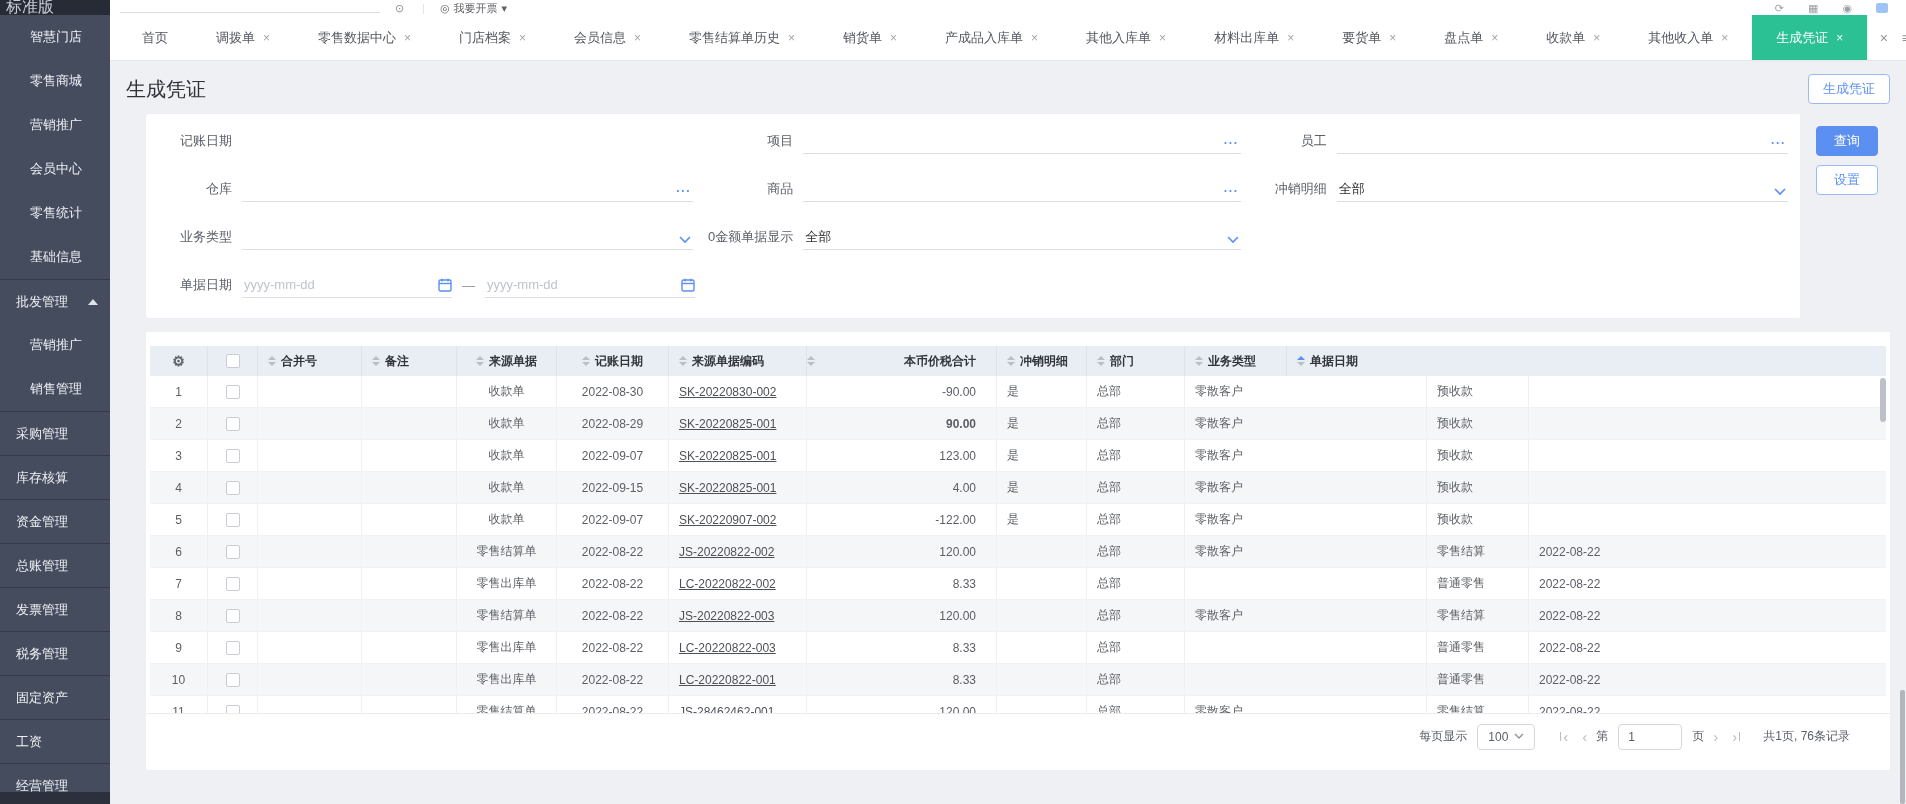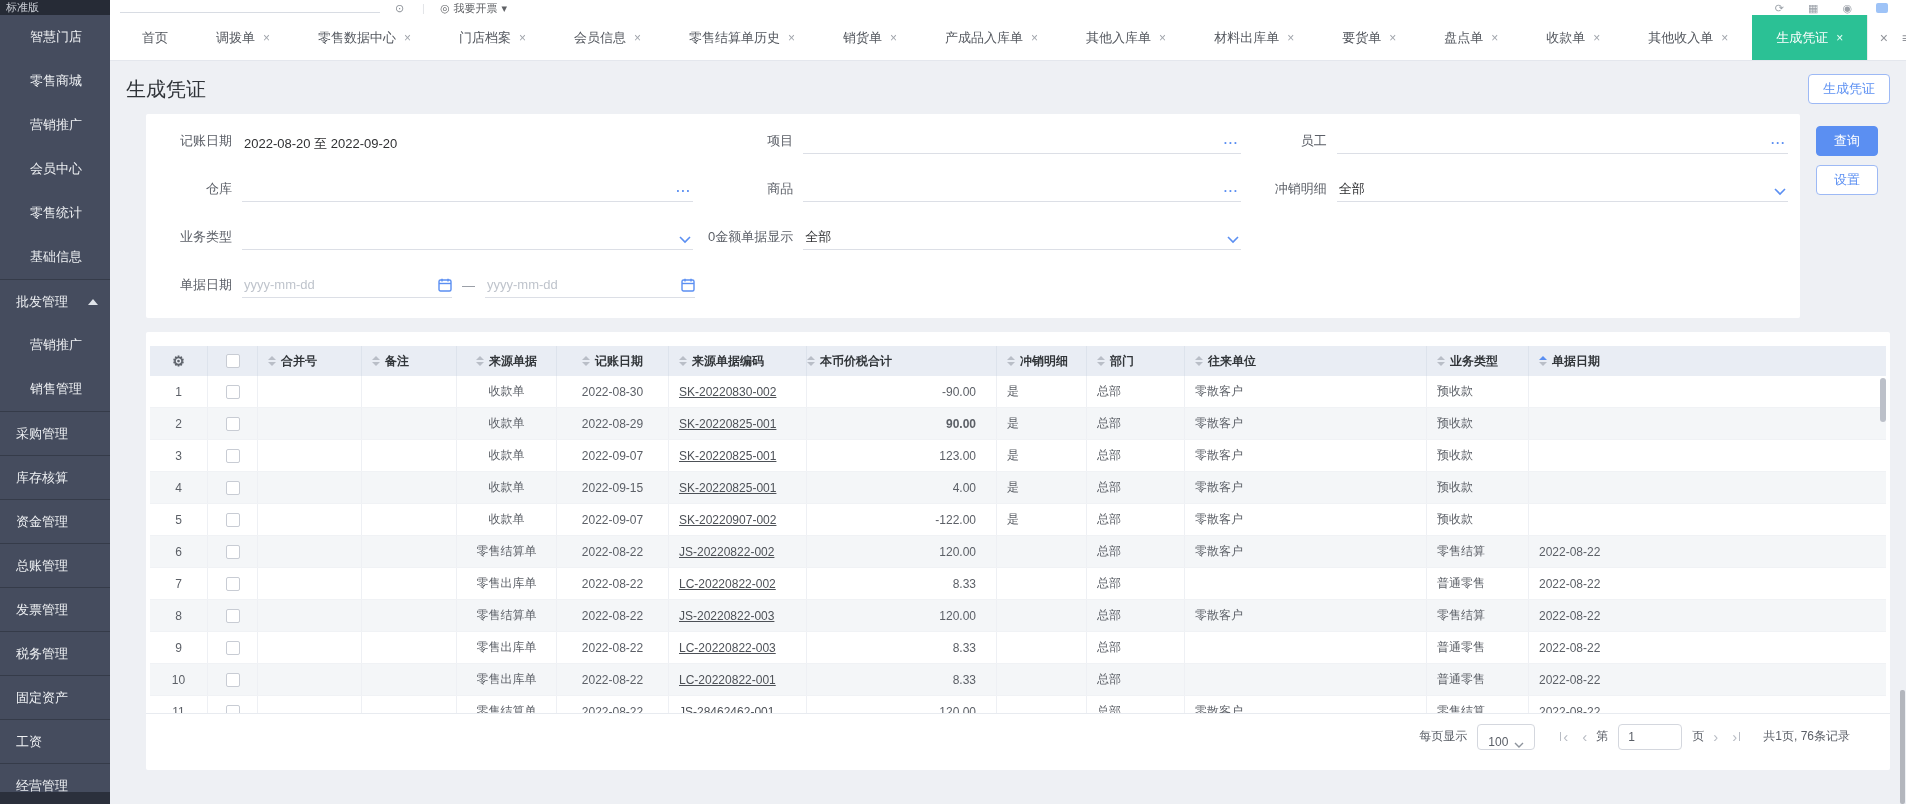--- a/index.html
+++ b/index.html
@@ -3,21 +3,21 @@
 <meta charset="utf-8">
 <style>
   * { margin:0; padding:0; box-sizing:border-box; }
   html { background:#d8dade; }
   body {
     width:1906px; height:804px; position:relative; overflow:hidden;
     background:#eef0f4; font-family:"Liberation Sans", sans-serif; color:#303133;
   }
   
   .sidebar { position:absolute; left:0; top:0; width:110px; height:804px; background:#454c5e; z-index:5; }
-  .sidebar-edition { height:15px; line-height:14px; background:#262b36; color:#c9cdd5; font-size:11px; padding-left:6px; overflow:hidden; }
+  .sidebar-edition { height:15px; line-height:14px; background:#262b36; color:#c9cdd5; font-size:16px; padding-left:6px; overflow:hidden; }
   .side-menu { display:flex; flex-direction:column; }
   .side-item { height:44px; display:flex; align-items:center; color:#eef0f3; font-size:13px; cursor:pointer; }
   .side-item.lv1 { padding-left:16px; border-top:1px solid rgba(0,0,0,0.22); }
   .side-item.lv2 { padding-left:30px; }
   .caret-up { width:0; height:0; border-left:5px solid transparent; border-right:5px solid transparent;
               border-bottom:6px solid #dfe3e9; margin-left:auto; margin-right:12px; }
   .sidebar-foot { position:absolute; bottom:0; left:0; width:100%; height:12px; background:#2b303c; }
 
   
   .main { position:absolute; left:110px; top:0; right:0; height:804px; }
@@ -88,21 +88,21 @@
                   border:none; border-radius:0 0 4px 4px; font-size:12px; color:#55595f; cursor:pointer;
                   transform:translateX(60px); font-family:inherit; }
 
   
   .table-card { margin:14px 16px 0 36px; background:#fff; height:438px; position:relative;
                 padding:14px 0 0 0; border-radius:2px; }
   .thead { display:flex; height:30px; background:#e9edf4; align-items:center; margin:0 4px 0 4px; }
   .th { display:flex; align-items:center; height:100%; font-size:12px; font-weight:bold; color:#313539;
         border-right:1px solid #dde3ec; padding-left:10px; overflow:hidden; white-space:nowrap; }
   .th.center { justify-content:center; padding-left:0; }
-  .th.right { justify-content:flex-start; padding-right:20px; padding-left:0; }
+  .th.right { justify-content:space-between; padding-right:20px; padding-left:0; }
   .th:last-child { border-right:none; }
   .gear { font-size:14px; color:#5f646c; cursor:pointer; }
   .sort { display:inline-flex; flex-direction:column; gap:2px; margin-right:5px; cursor:pointer; }
   .sort b { display:block; width:0; height:0; border-left:4px solid transparent; border-right:4px solid transparent; }
   .sort .u { border-bottom:4px solid #b9bec7; }
   .sort .d { border-top:4px solid #b9bec7; }
   .sort.asc .u { border-bottom-color:var(--primary); }
   .cb { width:14px; height:14px; border:1px solid #c8ccd4; border-radius:2px; background:#fff; display:inline-block; cursor:pointer; }
   .tbody { position:relative; height:337px; overflow:hidden; margin:0 4px; }
   .tr { display:flex; height:32px; align-items:center; border-bottom:1px solid #f0f2f5; background:#fff; }
@@ -112,21 +112,21 @@
   .td.center { justify-content:center; padding-left:0; }
   .td.right { justify-content:flex-end; padding-right:20px; padding-left:0; }
   .td:last-child { border-right:none; }
   .td .link { text-decoration:underline; color:#4d5157; cursor:pointer; }
   .tbody-scrollbar { position:absolute; right:0; top:2px; width:6px; height:44px; background:#bcc0c9; border-radius:3px; }
 
   
   .pagination { position:absolute; left:0; right:0; bottom:11px; height:46px; display:flex; align-items:center;
                 justify-content:flex-end; padding-right:40px; border-top:1px solid #e8ebf0; background:#fff;
                 font-size:12px; color:#5a5e66; }
-  .pg-select { width:58px; height:26px; border:1px solid #d4d7de; border-radius:4px; display:flex; align-items:flex-end;
+  .pg-select { width:58px; height:26px; border:1px solid #d4d7de; border-radius:4px; display:flex; align-items:center;
                justify-content:center; gap:6px; margin:0 18px 0 8px; cursor:pointer; background:#fff; }
   .pg-nav { display:inline-flex; align-items:center; margin:0 7px; color:#b8bcc4; font-size:15px; cursor:default; line-height:1; }
   .pg-nav .bar { display:inline-block; width:1px; height:9px; background:#b8bcc4; }
   .pg-nav .bar.l { margin-right:2px; } .pg-nav .bar.r { margin-left:2px; }
   .pg-input { width:64px; height:26px; border:1px solid #d4d7de; border-radius:4px; display:flex; align-items:center;
               padding-left:9px; margin:0 8px; background:#fff; }
   .pg-label { margin:0 2px; }
   .pg-total { margin-left:16px; }
   .chev { display:inline-block; }
   .page-scrollbar { position:absolute; right:1px; top:690px; width:5px; height:114px; background:#b3b6bd; border-radius:2px; z-index:9; }
@@ -292,21 +292,20 @@
         <button class="btn-outline">生成凭证</button>
       </div>
 
       <div class="filter-area">
         <div class="filter-card">
           <div class="f-grid">
 
             <div class="f-item">
               <span class="f-label">记账日期</span>
               <div class="f-control" style="padding-top:2px">
-                <div class="range-text">2022-08-20 至 2022-09-20</div>
               </div>
             </div>
 
 
             <div class="f-item">
               <span class="f-label wide">项目</span>
               <div class="f-control">
                   <div class="underline">
                 <span class="sel-val"></span>
                 <span class="ctl-right ellipsis">···</span>
@@ -478,27 +477,20 @@
                 <b class="d"></b>
               </i>
               <span>冲销明细</span>
             </div>
             <div class="th " style="width: 98px;">
               <i class="sort">
                 <b class="u"></b>
                 <b class="d"></b>
               </i>
               <span>部门</span>
-            </div>
-            <div class="th " style="width: 242px;">
-              <i class="sort">
-                <b class="u"></b>
-                <b class="d"></b>
-              </i>
-              <span>往来单位</span>
             </div>
             <div class="th " style="width: 102px;">
               <i class="sort">
                 <b class="u"></b>
                 <b class="d"></b>
               </i>
               <span>业务类型</span>
             </div>
             <div class="th " style="flex: 1 1 0%;">
               <i class="sort asc">

